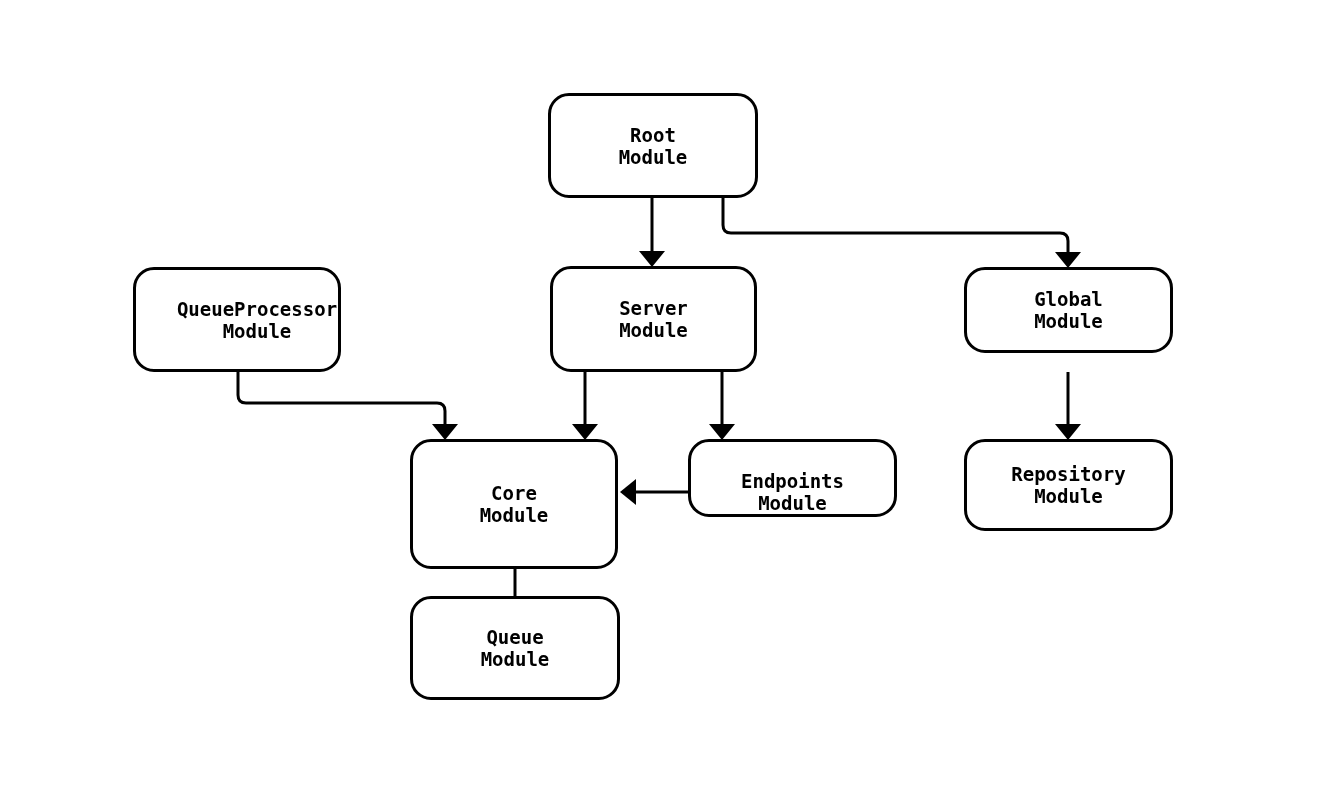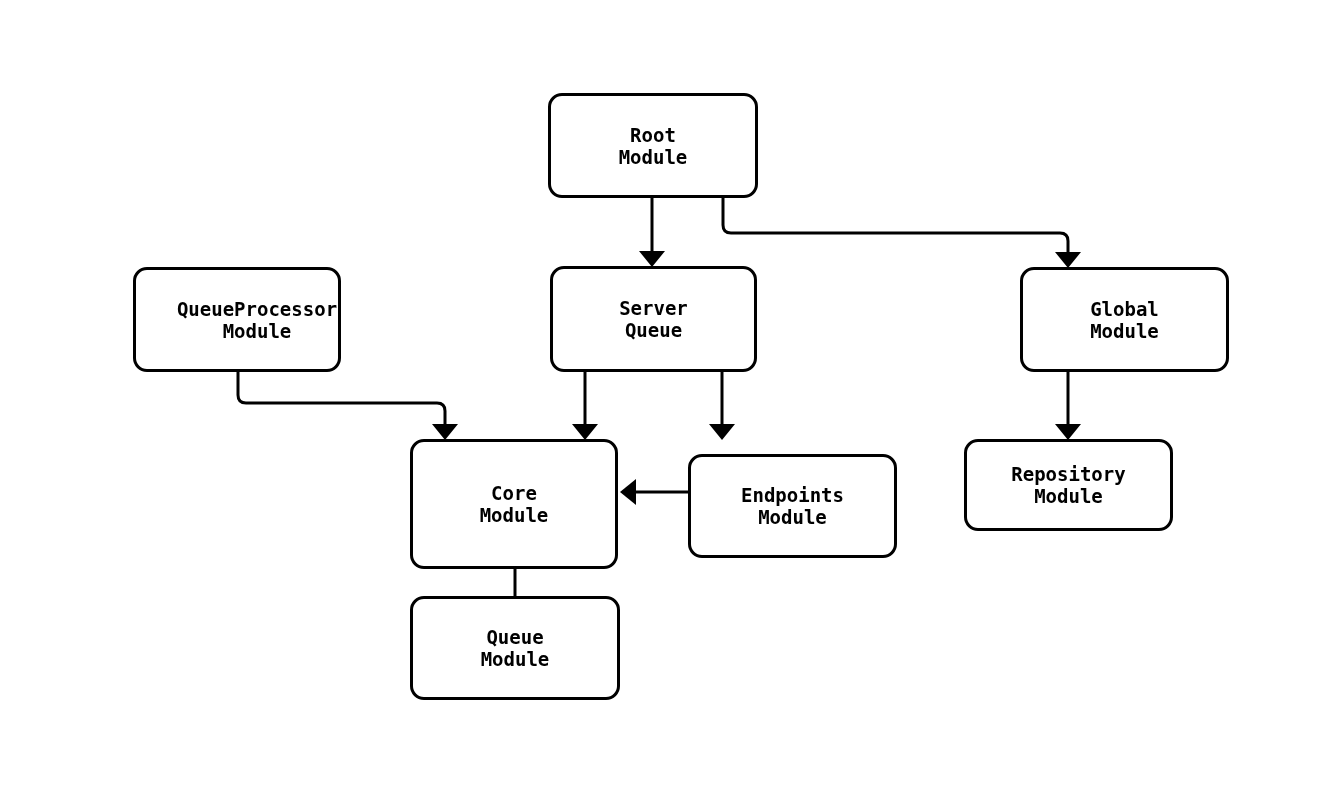--- a/index.html
+++ b/index.html
@@ -29,40 +29,40 @@
   }
   .edge polygon {
     fill: #000000;
     stroke: none;
   }
   .node {
     position: absolute;
     box-sizing: border-box;
     background: #ffffff;
     border: 3px solid #000000;
-    border-radius: 14px;
+    border-radius: 21px;
     display: flex;
     align-items: center;
     justify-content: center;
   }
   .node .label {
     white-space: pre-line;
     text-align: center;
     font-weight: bold;
     font-size: 19px;
     line-height: 22px;
     color: #000000;
   }
   
   .n-root          { left: 548px;  top: 93px;  width: 210px; height: 105px; }
   .n-queueproc     { left: 133px;  top: 267px; width: 208px; height: 105px; padding-left: 40px; }
   .n-server        { left: 550px;  top: 266px; width: 207px; height: 106px; }
-  .n-global        { left: 1020px;  top: 267px; width: 209px; height: 105px; }
+  .n-global        { left: 964px;  top: 267px; width: 209px; height: 86px; }
   .n-core          { left: 410px;  top: 439px; width: 208px; height: 130px; }
-  .n-endpoints     { left: 688px;  top: 454px; width: 209px; height: 104px; }
+  .n-endpoints     { left: 688px;  top: 439px; width: 209px; height: 78px; align-items: flex-end; }
   .n-repository    { left: 964px;  top: 439px; width: 209px; height: 92px; }
   .n-queue         { left: 410px;  top: 596px; width: 210px; height: 104px; }
 </style>
 </head>
 <body>
 
 <div class="canvas">
 
   <svg class="edges-layer" viewBox="0 0 1337 809" xmlns="http://www.w3.org/2000/svg">
 
@@ -112,21 +112,21 @@
 Module</span>
   </div>
 
   <div class="node n-queueproc">
     <span class="label">QueueProcessor
 Module</span>
   </div>
 
   <div class="node n-server">
     <span class="label">Server
-Queue</span>
+Module</span>
   </div>
 
   <div class="node n-global">
     <span class="label">Global
 Module</span>
   </div>
 
   <div class="node n-core">
     <span class="label">Core
 Module</span>

